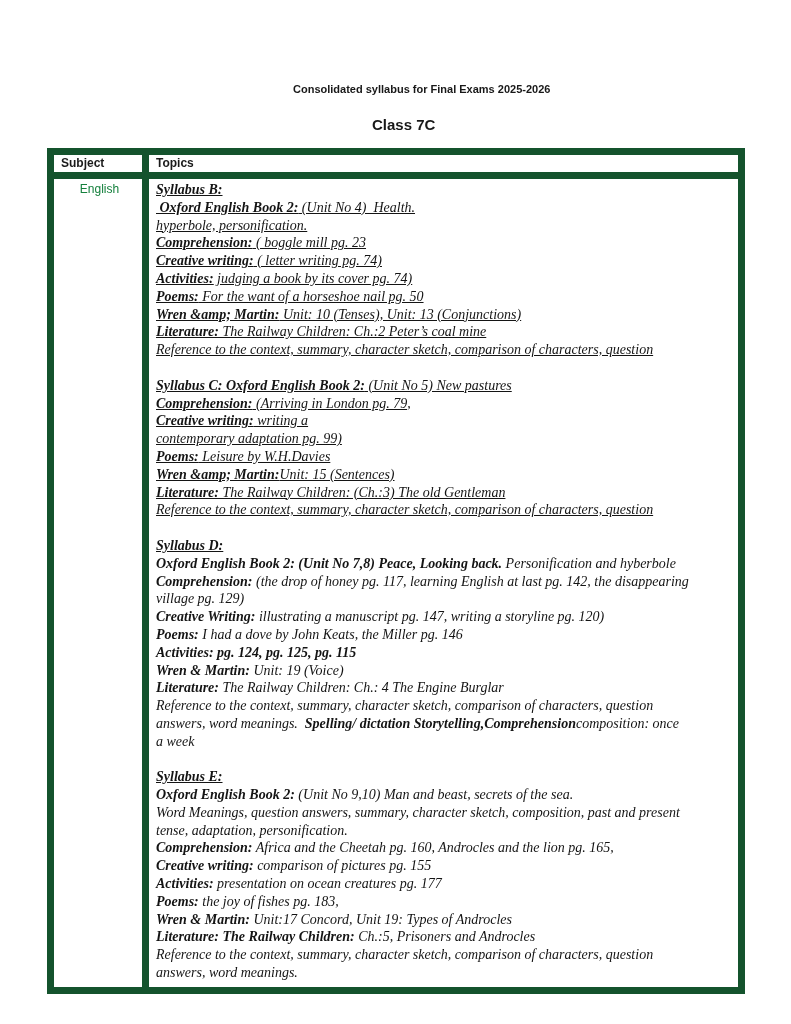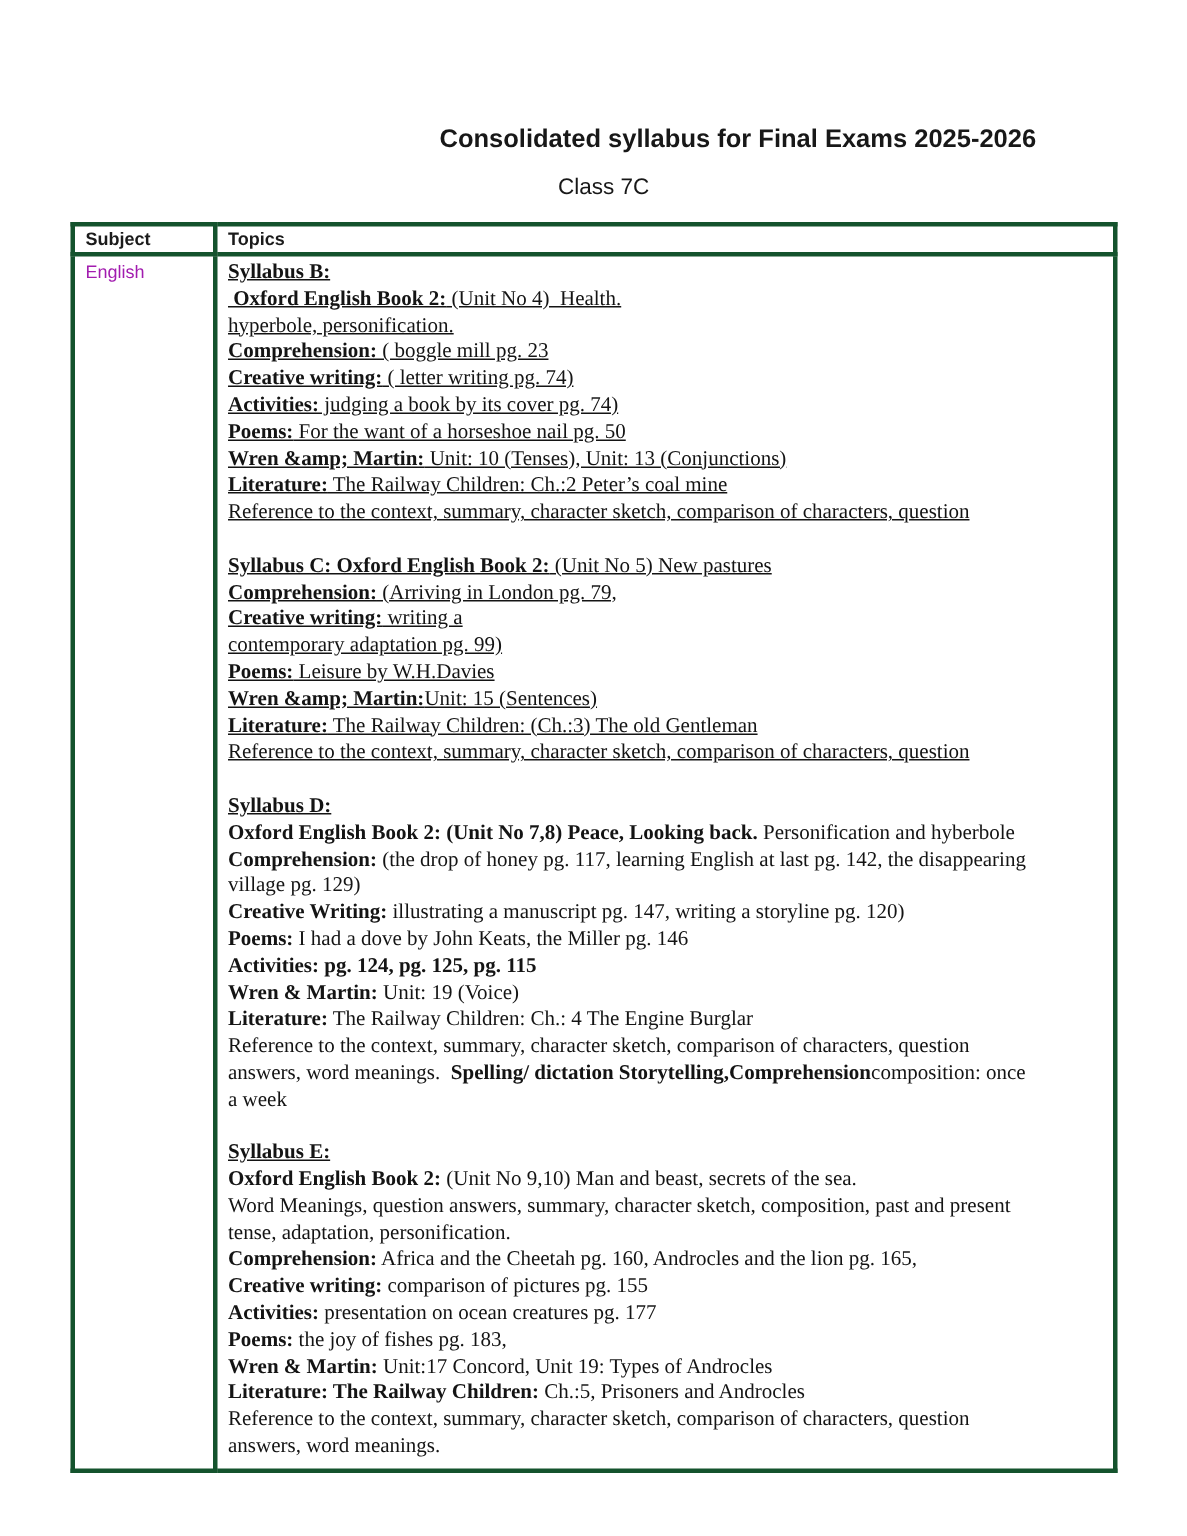--- a/index.html
+++ b/index.html
@@ -9,71 +9,72 @@
     background: #ffffff;
     position: relative;
     font-family: "Liberation Sans", sans-serif;
     color: #1b1b1b;
     overflow: hidden;
   }
   .doc-title {
     position: absolute;
     top: 83px;
     left: 293px;
-    font-size: 17px;
+    font-size: 11px;
     font-weight: bold;
     color: #181818;
     white-space: pre;
   }
   .doc-subtitle {
     position: absolute;
     top: 116px;
     left: 372px;
     font-size: 15px;
-    font-weight: normal;
+    font-weight: bold;
     color: #181818;
     white-space: pre;
   }
   table.syllabus {
     position: absolute;
     top: 148px;
     left: 47px;
     width: 698px;
     border-collapse: collapse;
     table-layout: fixed;
   }
   table.syllabus th,
   table.syllabus td {
-    border: 3px solid #14532d;
+    border: 7px solid #14532d;
   }
   table.syllabus th {
     text-align: left;
     font-size: 12px;
     font-weight: bold;
     color: #1b1b1b;
     padding: 1px 4px 2px 7px;
     height: 14px;
     vertical-align: middle;
   }
   .subject-cell {
     vertical-align: top;
     font-size: 12px;
-    color: #a21caf;
+    color: #15803d;
     padding: 3px 4px 2px 7px;
+    text-align: center;
   }
   .topics-cell {
     vertical-align: top;
     font-family: "Liberation Serif", serif;
     font-size: 14px;
     line-height: 17.8px;
     color: #141414;
     padding: 2px 4px 5px 7px;
     overflow: hidden;
   }
-  .topic-line { white-space: pre; }
+  .topic-line { white-space: pre; font-style: italic; }
   .topic-line.u { text-decoration: underline; }
   .topic-line .b { font-weight: bold; }
 </style>
 </head>
 <body>
 
 <div class="doc-title">Consolidated syllabus for Final Exams 2025-2026</div>
 
 <div class="doc-subtitle">Class 7C</div>
 

